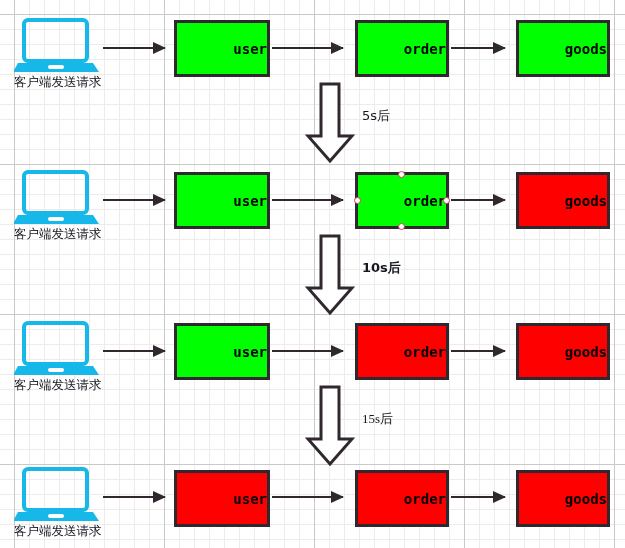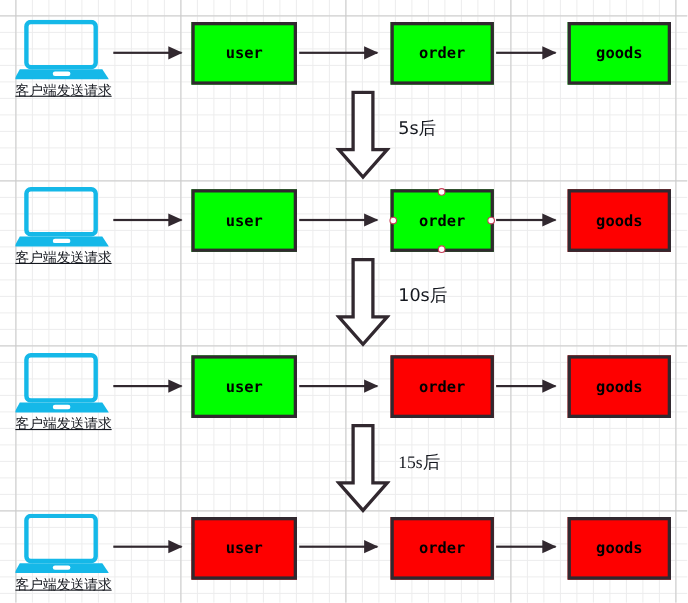--- a/index.html
+++ b/index.html
@@ -26,21 +26,21 @@
     background-position: 14px 14px, 14px 14px, 14px 14px, 14px 14px;
   }
 
   
   .node {
     position: absolute;
     box-sizing: border-box;
     border: 3px solid #31282f;
     display: flex;
     align-items: center;
-    justify-content: center;
+    justify-content: flex-end;
     font-family: "DejaVu Sans Mono", "Liberation Mono", monospace;
     font-weight: bold;
     font-size: 14px;
     color: #000000;
     letter-spacing: 0px;
     line-height: 1;
   }
   .node.green { background: #00ff00; }
   .node.red   { background: #fe0000; }
 
@@ -81,30 +81,29 @@
   .laptop-wrap { position: absolute; }
   .laptop-caption {
     position: absolute;
     left: 0;
     top: 56px;
     width: 120px;
     font-size: 12.5px;
     color: #15181f;
     white-space: nowrap;
     font-family: "DejaVu Sans", sans-serif;
-    text-decoration: underline;
   }
 
   
   .block-arrow { position: absolute; }
 
   
   .time-label {
     position: absolute;
-    font-size: 16px;
+    font-size: 13px;
     color: #15181f;
     white-space: nowrap;
     font-family: "DejaVu Sans", sans-serif;
   }
 </style>
 </head>
 <body>
 
 <div id="canvas">
 
@@ -159,21 +158,21 @@
   <div class="connector" style="left:451px; top:199px; width:54px;"></div>
   <div class="node red" style="left:516px; top:172px; width:94px; height:57px;">
     <span>goods</span>
   </div>
 
   <div class="block-arrow" style="left:305px; top:234px;">
     <svg width="50" height="82" viewBox="0 0 50 82">
       <path d="M 16 2 L 34 2 L 34 54 L 47 54 L 25 79 L 3 54 L 16 54 Z" fill="#ffffff" stroke="#31282f" stroke-width="3" stroke-linejoin="miter"></path>
     </svg>
   </div>
-  <div class="time-label" style="left:362px; top:259px;">10s后</div>
+  <div class="time-label" style="left:362px; top:259px;font-weight:bold;">10s后</div>
 
   <div class="laptop-wrap" style="left:14px; top:321px;">
     <svg width="85" height="55" viewBox="0 0 85 55">
       <rect x="10" y="2" width="63" height="41" rx="4" ry="4" fill="none" stroke="#15b8e8" stroke-width="4"></rect>
       <path d="M 4 45 L 79 45 L 85 54 L -1 54 Z" fill="#15b8e8"></path>
       <rect x="34" y="47" width="16" height="4" rx="2" ry="2" fill="#ffffff"></rect>
     </svg>
     <div class="laptop-caption">客户端发送请求</div>
   </div>
   <div class="connector" style="left:103px; top:350px; width:62px;"></div>

